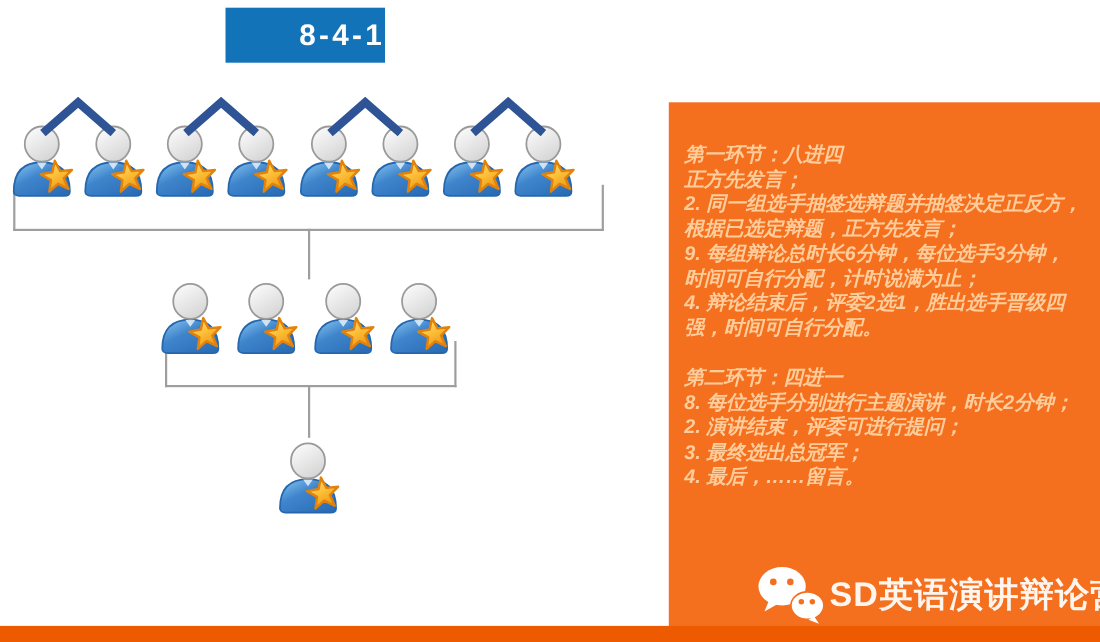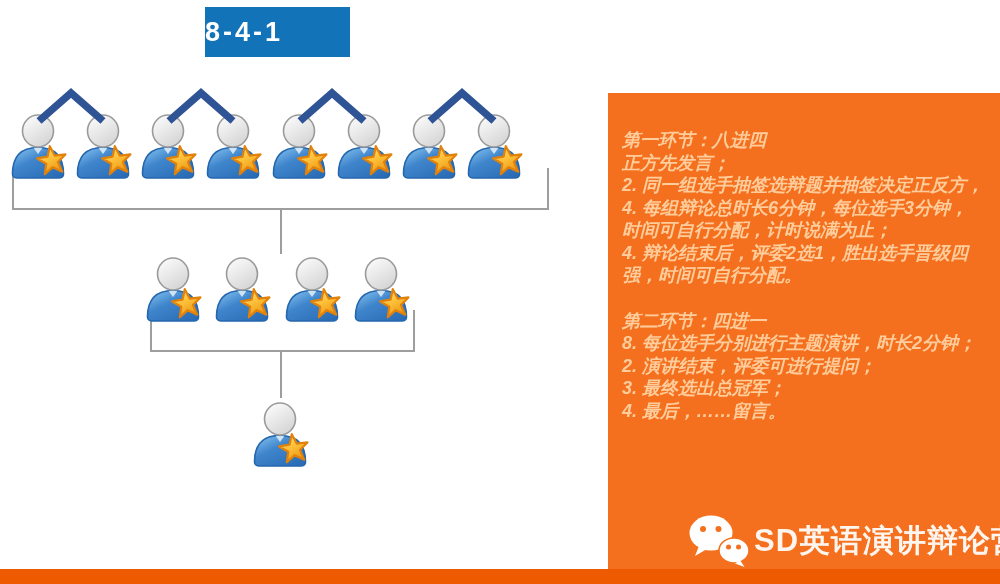--- a/index.html
+++ b/index.html
@@ -9,21 +9,21 @@
     font-family:"Liberation Sans","DejaVu Sans",sans-serif;
     --panel-bg:#F4701E; --panel-title:#FFEBD2; --panel-text:#FFCD9C;
     --chevron:#2F5496; --bracket:#9E9E9E; --footer:#EE5A00; --stagebox:#1273B9;
   }
   .stage{position:absolute;inset:0;}
 
   
   .diagram{position:absolute;left:0;top:0;width:608px;height:584px;}
   .stage-box{
     position:absolute;left:205px;top:7px;width:145px;height:50px;
-    background:var(--stagebox);color:#fff;display:flex;align-items:center;justify-content:flex-start;
+    background:var(--stagebox);color:#fff;display:flex;align-items:center;justify-content:flex-end;
     font-size:27px;font-weight:700;letter-spacing:3px;
   }
   .person-row{position:absolute;display:flex;justify-content:space-between;height:70px;}
   .row-8{left:8px;top:110px;width:520px;}
   .row-4{left:143px;top:253px;width:272px;}
   .row-1{left:250px;top:398px;width:64px;}
   .person{width:64px;height:70px;flex:0 0 64px;}
   .chevron{position:absolute;top:88px;width:74px;height:38px;}
   .chevron polyline{fill:none;stroke:var(--chevron);stroke-width:7.5;stroke-linejoin:miter;}
   .bracket{position:absolute;border:2px solid var(--bracket);border-top:none;}
@@ -222,21 +222,22 @@
       </svg>
     </div>
 
   <div class="panel">
     <div class="panel-title">
     </div>
     <div class="panel-body" id="panel-body">
         <div class="p-line p-heading">第一环节：八进四</div>
         <div class="p-line">正方先发言；</div>
         <div class="p-line">2. 同一组选手抽签选辩题并抽签决定正反方，</div>
-        <div class="p-line">4. 每组辩论总时长6分钟，每位选手3分钟，</div>
+        <div class="p-line">根据已选定辩题，正方先发言；</div>
+        <div class="p-line">9. 每组辩论总时长6分钟，每位选手3分钟，</div>
         <div class="p-line">时间可自行分配，计时说满为止；</div>
         <div class="p-line">4. 辩论结束后，评委2选1，胜出选手晋级四</div>
         <div class="p-line">强，时间可自行分配。</div>
         <div class="p-line p-heading">第二环节：四进一</div>
         <div class="p-line">8. 每位选手分别进行主题演讲，时长2分钟；</div>
         <div class="p-line">2. 演讲结束，评委可进行提问；</div>
         <div class="p-line">3. 最终选出总冠军；</div>
         <div class="p-line">4. 最后，……留言。</div>
       </div>
   </div>

